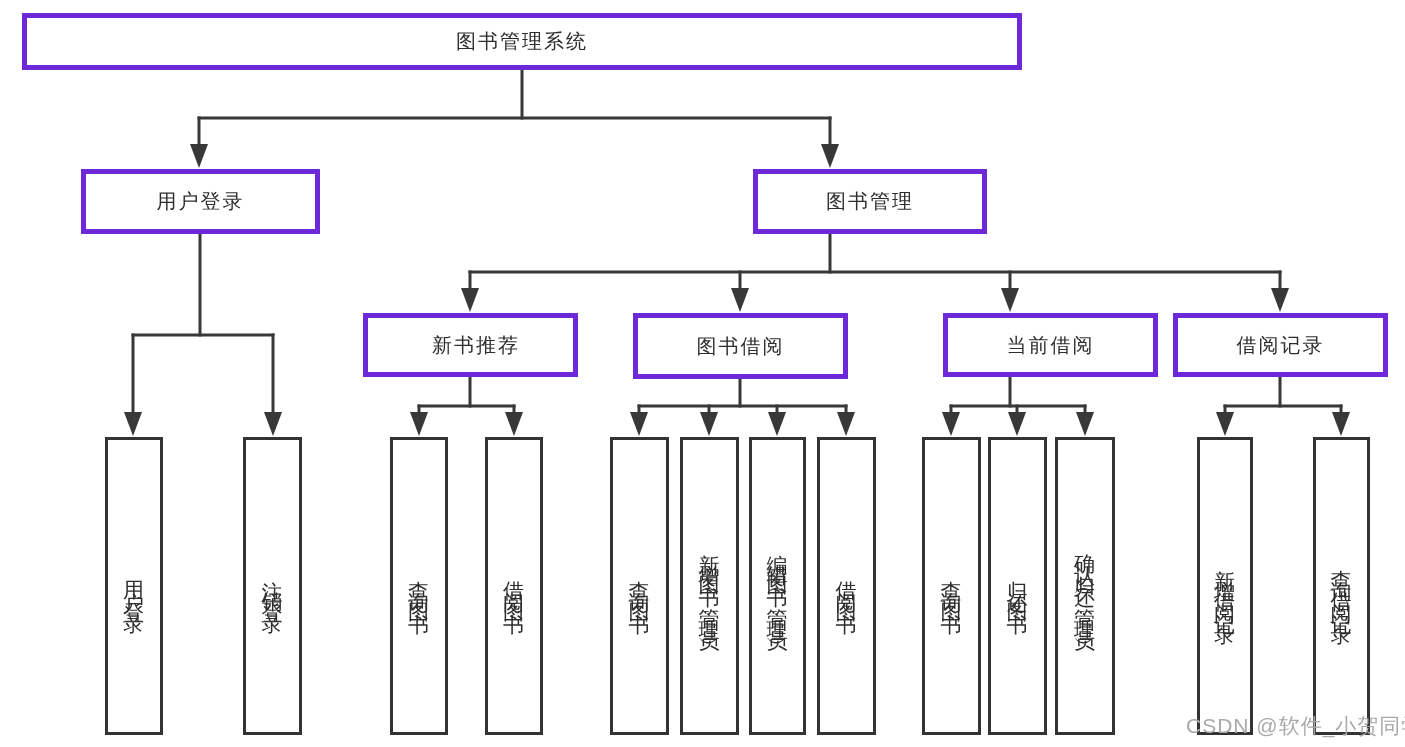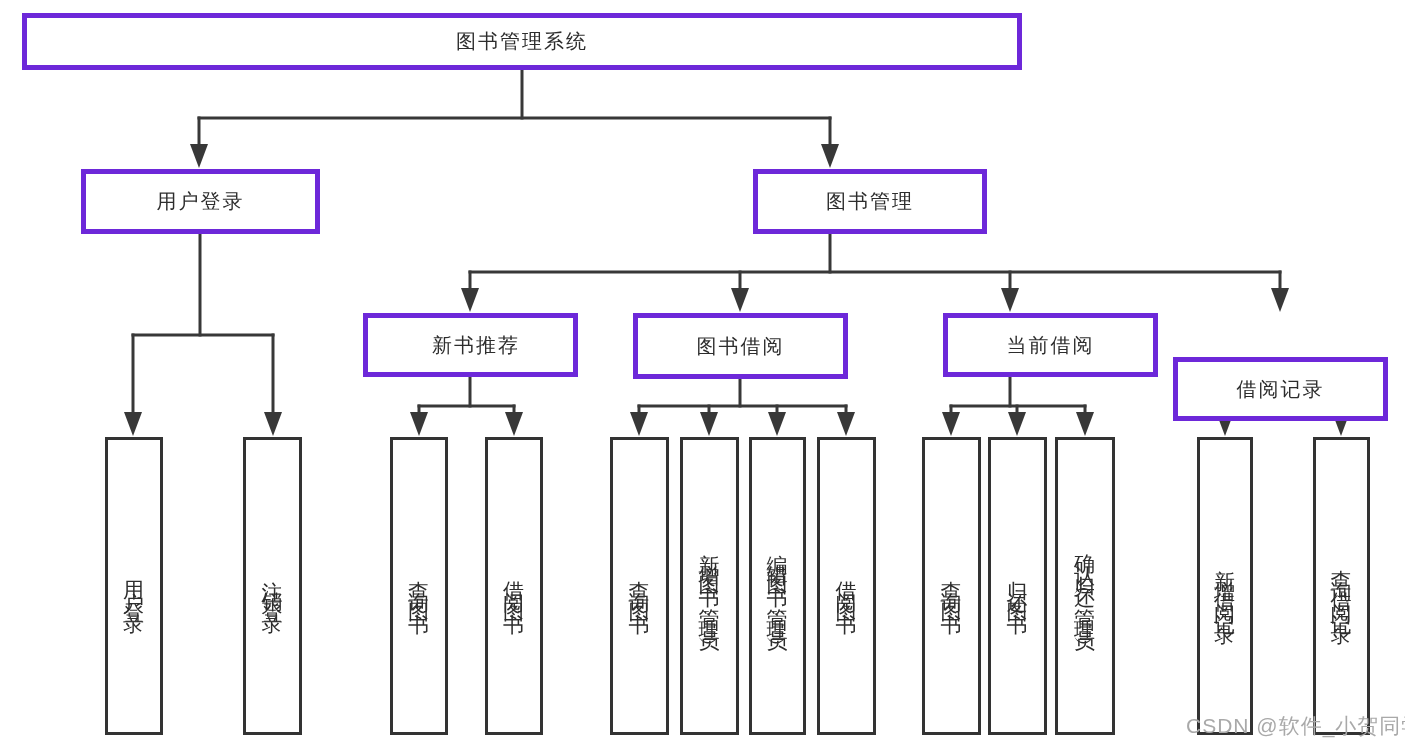--- a/index.html
+++ b/index.html
@@ -148,21 +148,21 @@
 
   <div class="node" style="left:363px; top:313px; width:215px; height:64px;padding-left:11px;">
     <span>新书推荐</span>
   </div>
   <div class="node" style="left:633px; top:313px; width:215px; height:66px;">
     <span>图书借阅</span>
   </div>
   <div class="node" style="left:903px; top:313px; width:215px; height:64px;margin-left:40px;">
     <span>当前借阅</span>
   </div>
-  <div class="node" style="left:1173px; top:313px; width:215px; height:64px;margin-top:44px;">
+  <div class="node" style="left:1173px; top:313px; width:215px; height:64px;">
     <span>借阅记录</span>
   </div>
 
   <div class="vnode" style="left:105px; top:437px; width:58px; height:298px;">
     <span class="vlabel">用户登录</span>
   </div>
   <div class="vnode" style="left:243px; top:437px; width:59px; height:298px;">
     <span class="vlabel">注销登录</span>
   </div>
 

